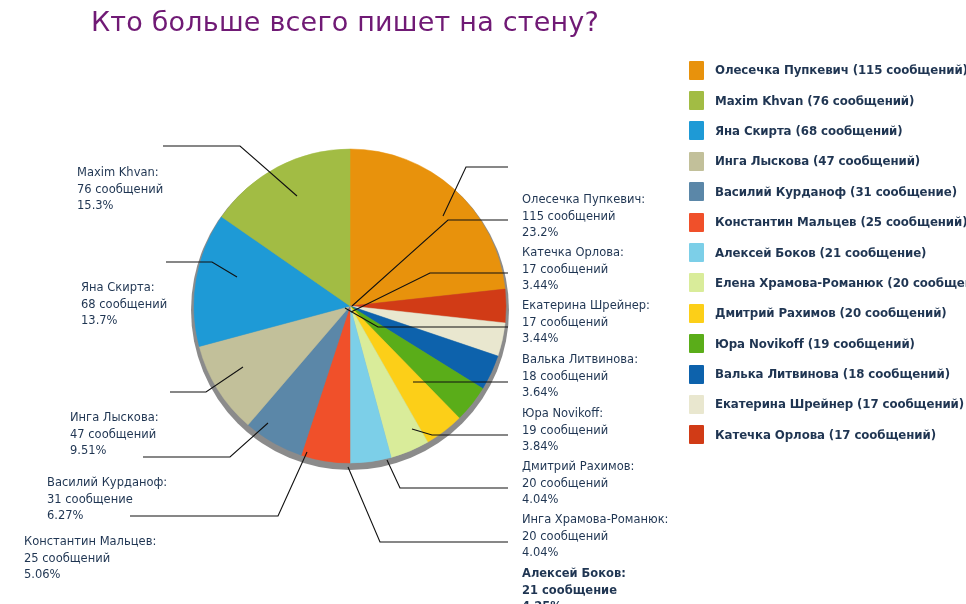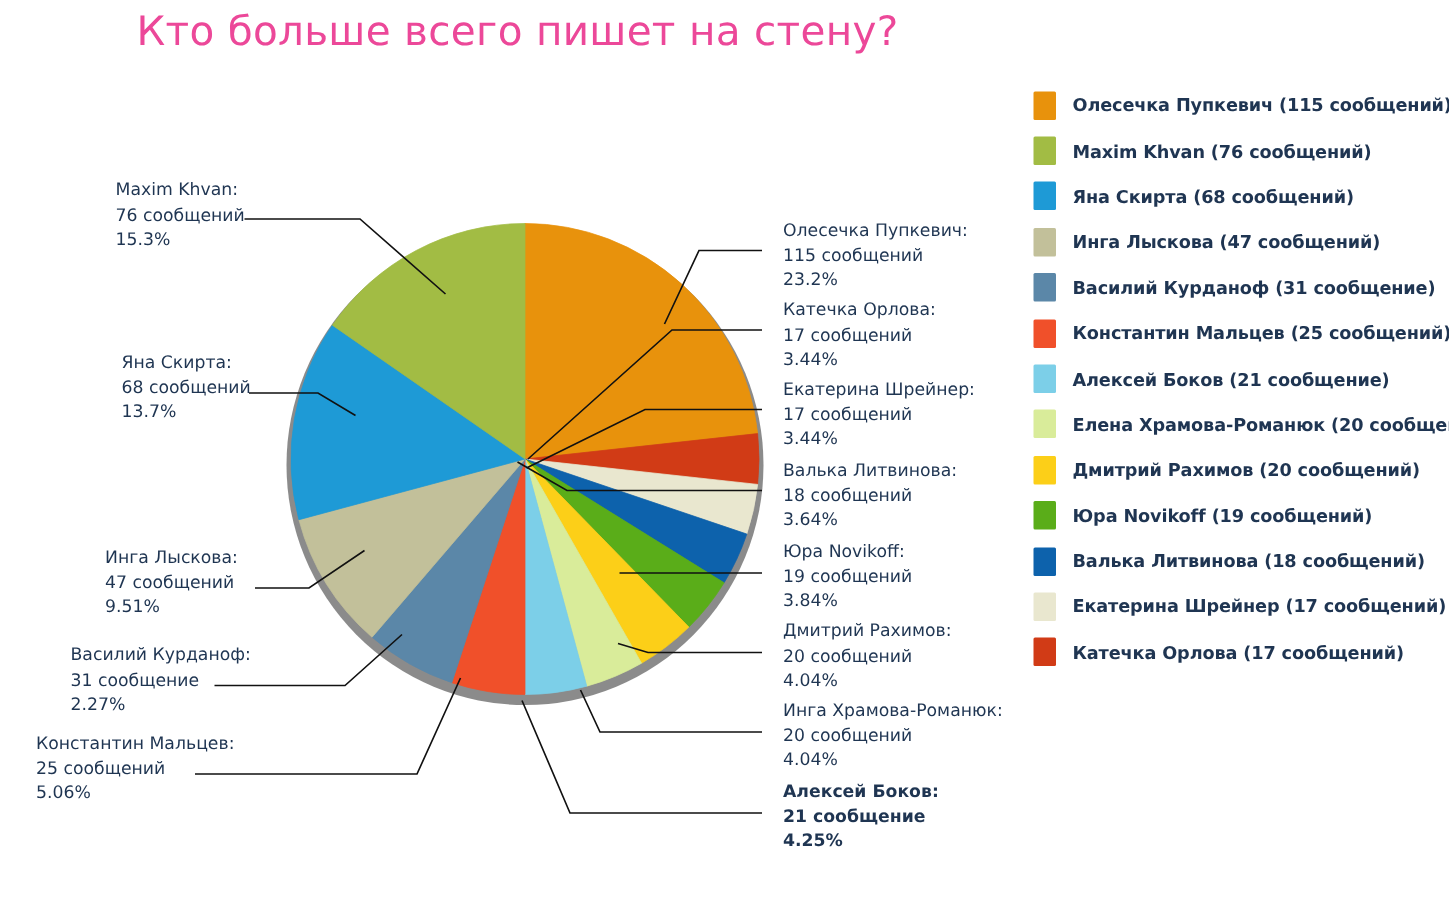--- a/index.html
+++ b/index.html
@@ -7,33 +7,34 @@
     width:966px;height:604px;overflow:hidden;background:#ffffff;
     font-family:"DejaVu Sans","Liberation Sans",sans-serif;
     position:relative;
   }
   #chart-root{position:absolute;inset:0;}
 
   
   .chart-title{
     position:absolute;left:0;top:6px;width:690px;
     text-align:center;
-    font-size:27px;font-weight:400;color:#ec4899;
+    font-size:27px;font-weight:400;color:#701a75;
     letter-spacing:.2px;white-space:nowrap;
   }
 
   
   .pie-wrap{position:absolute;left:160px;top:138px;width:380px;height:360px;}
   .pie-svg{display:block;}
 
   
   .callout{
     position:absolute;
     font-size:11.5px;line-height:16.6px;color:#1f3552;
     white-space:nowrap;
+    margin-top:46px;
   }
   .callout .nm{display:block;}
   .callout .ms{display:block;}
   .callout .pc{display:block;}
   .callout.right{text-align:left;}
   .callout.left{text-align:left;}
 
   
   .leaders{position:absolute;left:0;top:0;width:966px;height:604px;pointer-events:none;}
 
@@ -132,21 +133,21 @@
 
   <div class="callout left" style="left:70px;top:363px;">
     <span class="nm">Инга Лыскова:</span>
     <span class="ms">47 сообщений</span>
     <span class="pc">9.51%</span>
   </div>
 
   <div class="callout left" style="left:47px;top:428px;">
     <span class="nm">Василий Курданоф:</span>
     <span class="ms">31 сообщение</span>
-    <span class="pc">2.27%</span>
+    <span class="pc">6.27%</span>
   </div>
 
   <div class="callout left" style="left:24px;top:487px;">
     <span class="nm">Константин Мальцев:</span>
     <span class="ms">25 сообщений</span>
     <span class="pc">5.06%</span>
   </div>
 
   <div class="callout right" style="left:522px;top:145px;">
     <span class="nm">Олесечка Пупкевич:</span>

